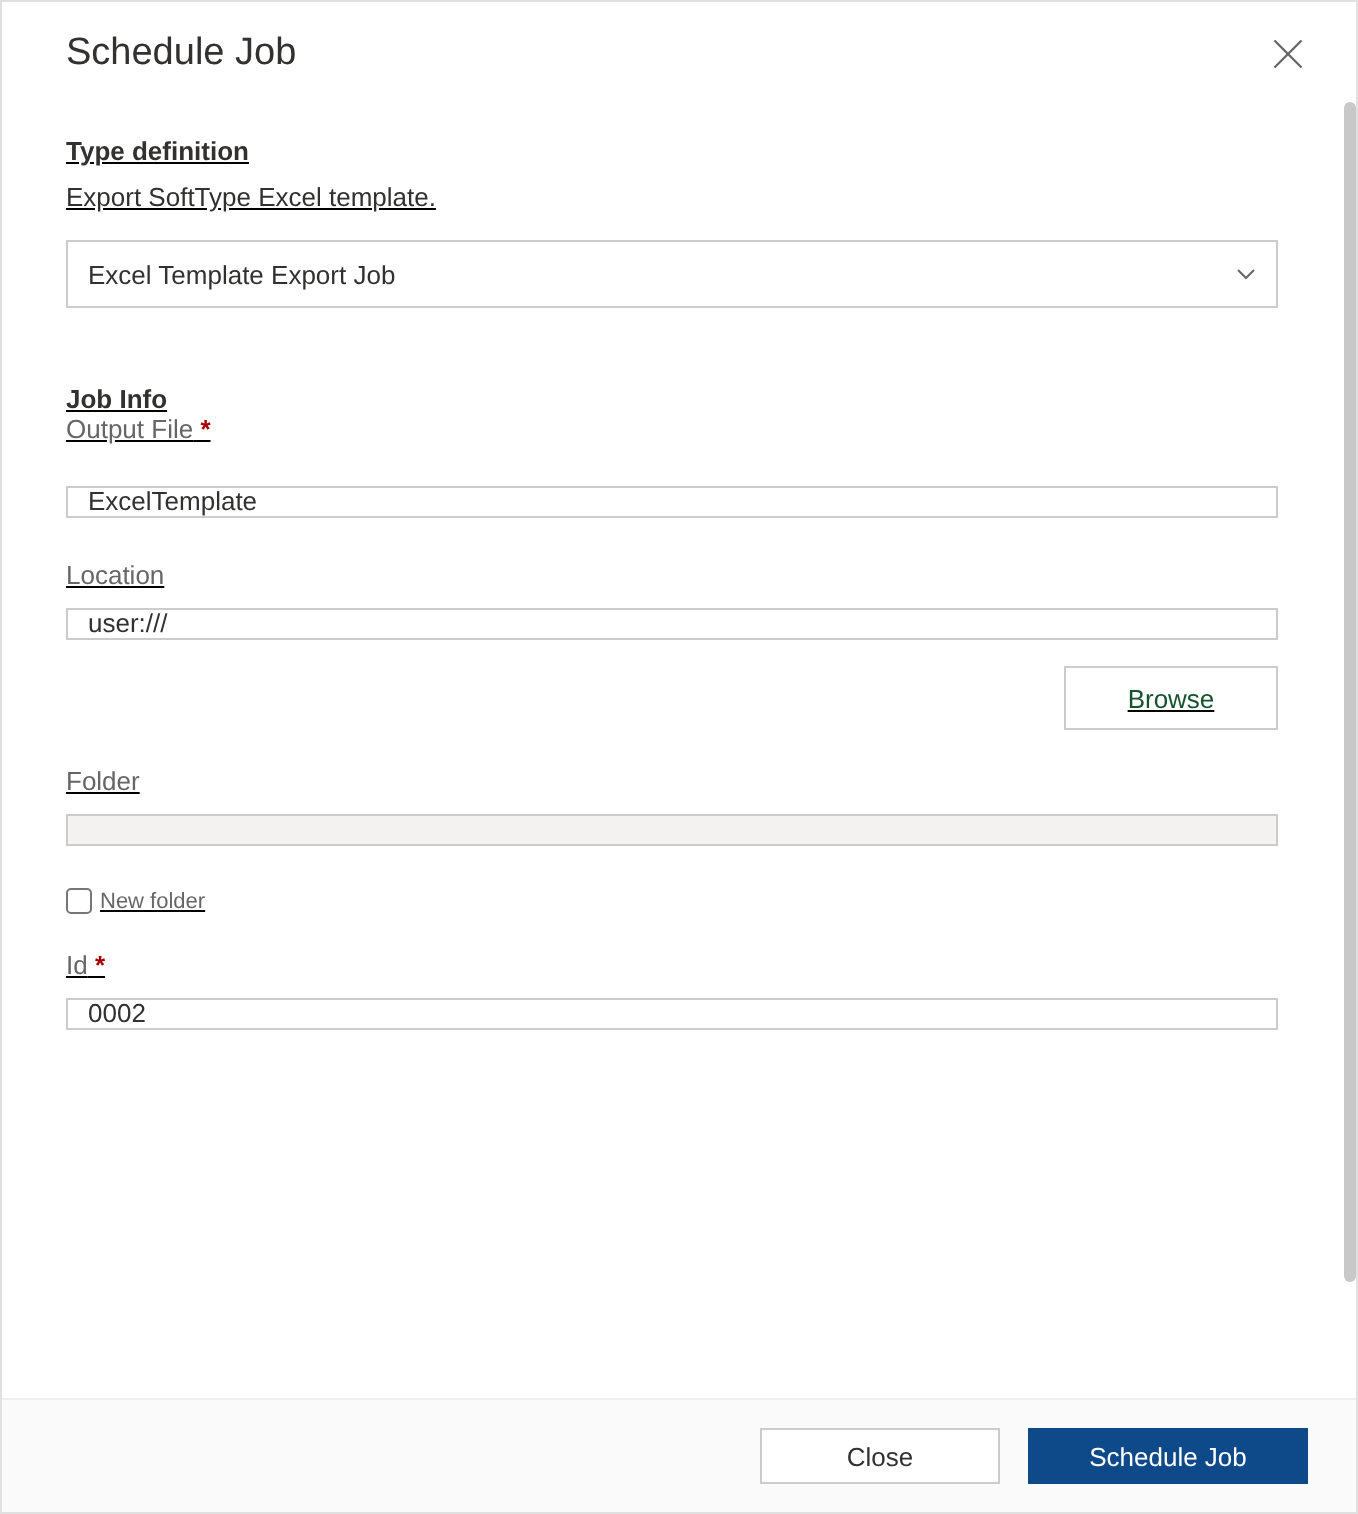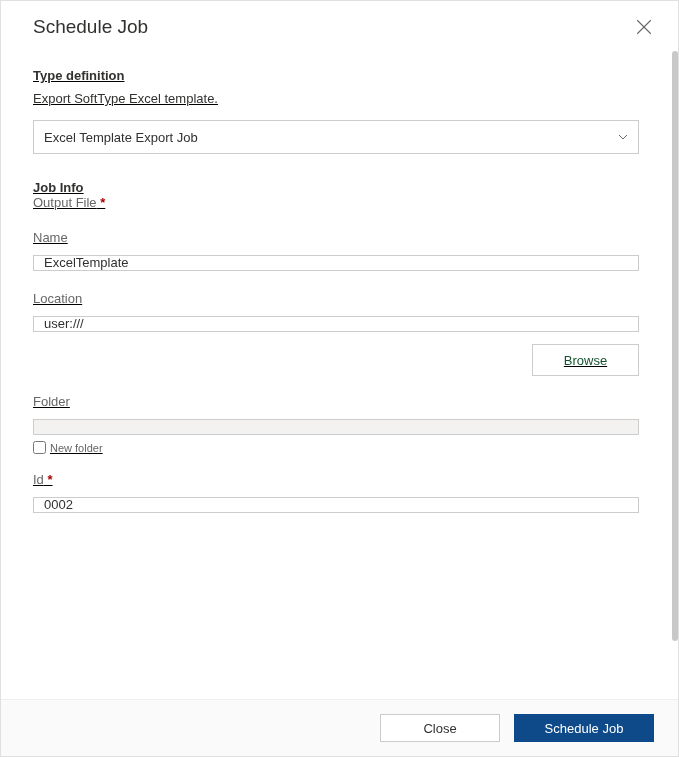--- a/index.html
+++ b/index.html
@@ -47,21 +47,21 @@
       color: #323130;
       margin-bottom: 8px;
     }
     .section-desc {
       font-size: 13px;
       color: #323130;
       margin-bottom: 14px;
     }
     .select-wrapper {
       position: relative;
-      margin-bottom: 26px;
+      margin-bottom: 38px;
     }
     .select-field {
       width: 100%;
       height: 34px;
       border: 1px solid #ccc;
       background: #fff;
       padding: 0 30px 0 10px;
       font-size: 13px;
       color: #323130;
       appearance: none;
@@ -121,21 +121,21 @@
       background: #fff;
       font-size: 13px;
       color: #14532d;
       cursor: pointer;
       font-family: inherit;
     }
     .checkbox-row {
       display: flex;
       align-items: center;
       gap: 4px;
-      margin-top: 6px;
+      margin-top: 20px;
       margin-bottom: 18px;
     }
     .checkbox-row input[type="checkbox"] {
       width: 13px;
       height: 13px;
       cursor: pointer;
     }
     .checkbox-row label {
       font-size: 11px;
       color: #666;
@@ -200,21 +200,20 @@
     </svg>
   </div>
 
   <div class="job-info-heading">Job Info</div>
 
   <div class="field-group">
     <label class="field-label with-asterisk">Output File</label>
   </div>
 
   <div class="field-group">
-    <label class="field-label">Name</label>
     <input type="text" class="text-input" value="ExcelTemplate" style="">
   </div>
 
   <div class="field-group" style="margin-bottom:12px">
     <label class="field-label">Location</label>
     <input type="text" class="text-input" value="user:///" style="">
   </div>
   <div class="browse-row">
     <button class="browse-btn">Browse</button>
   </div>

